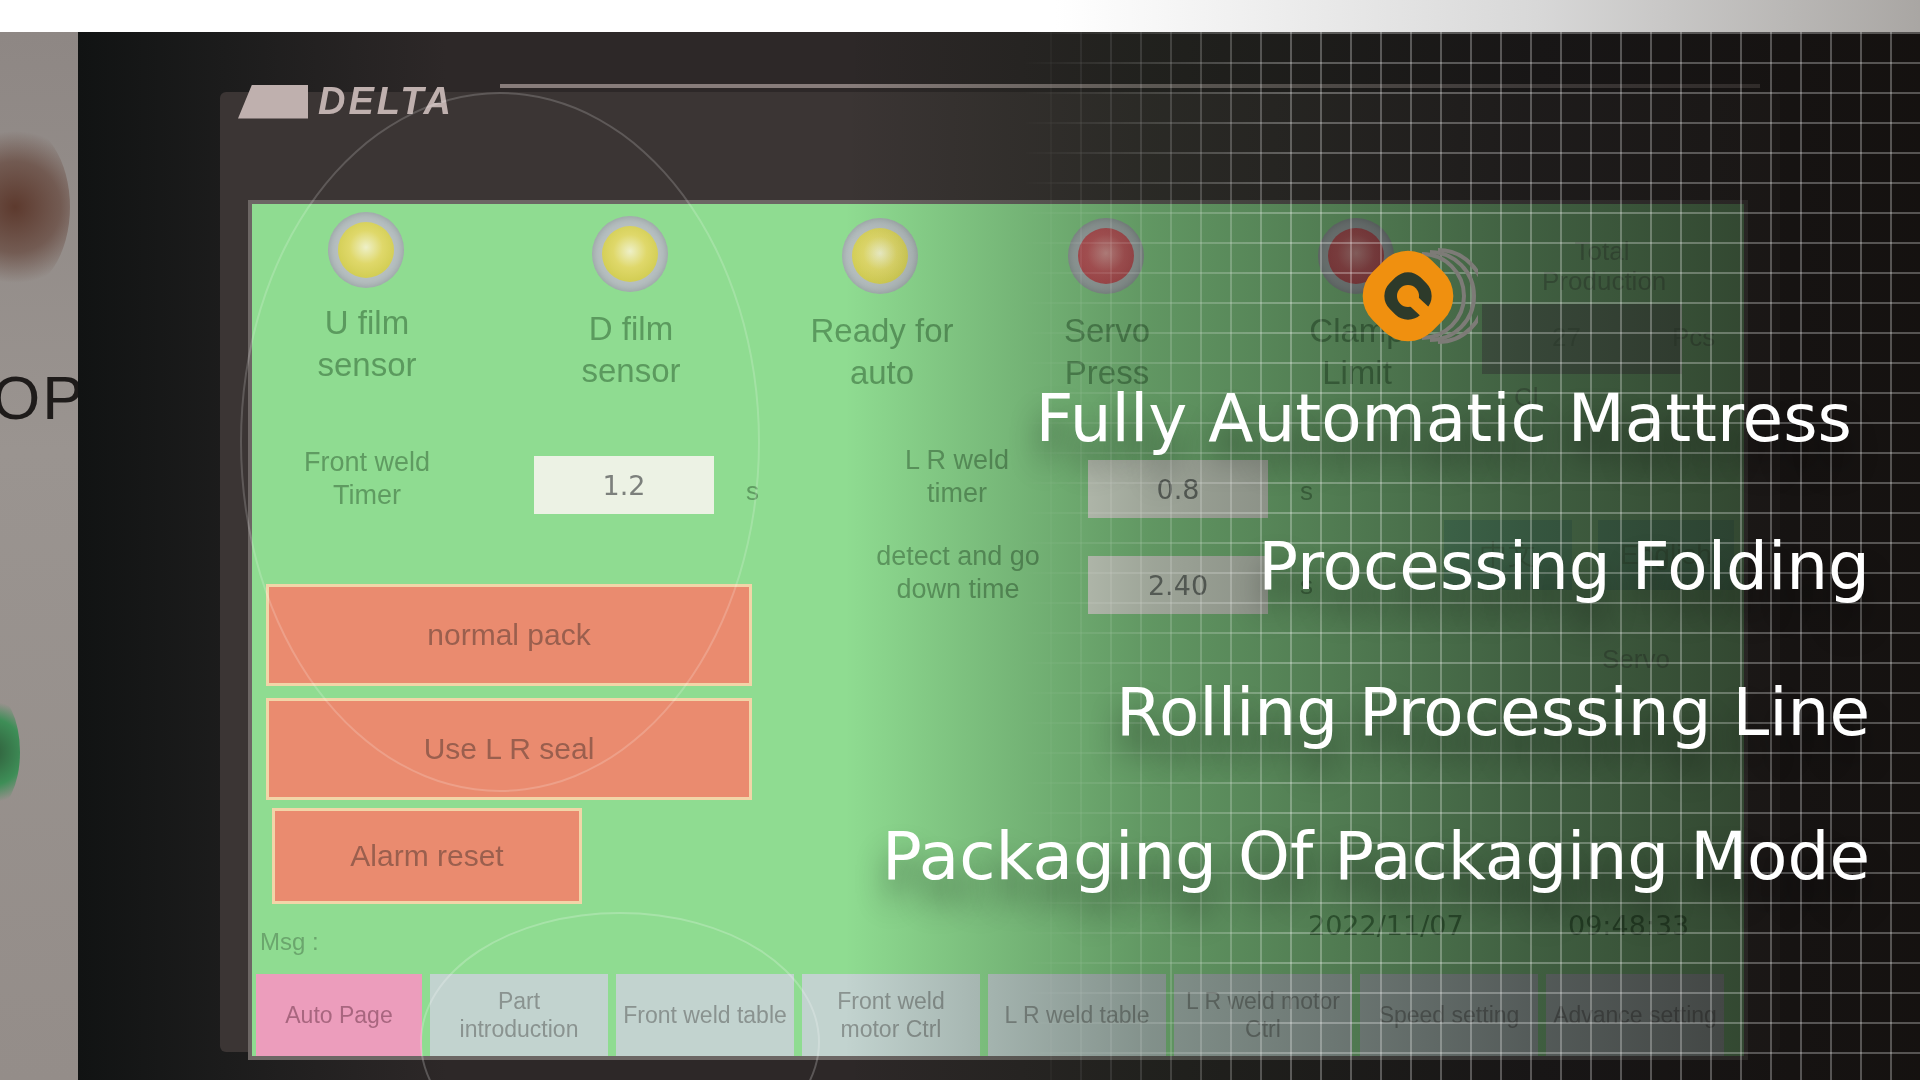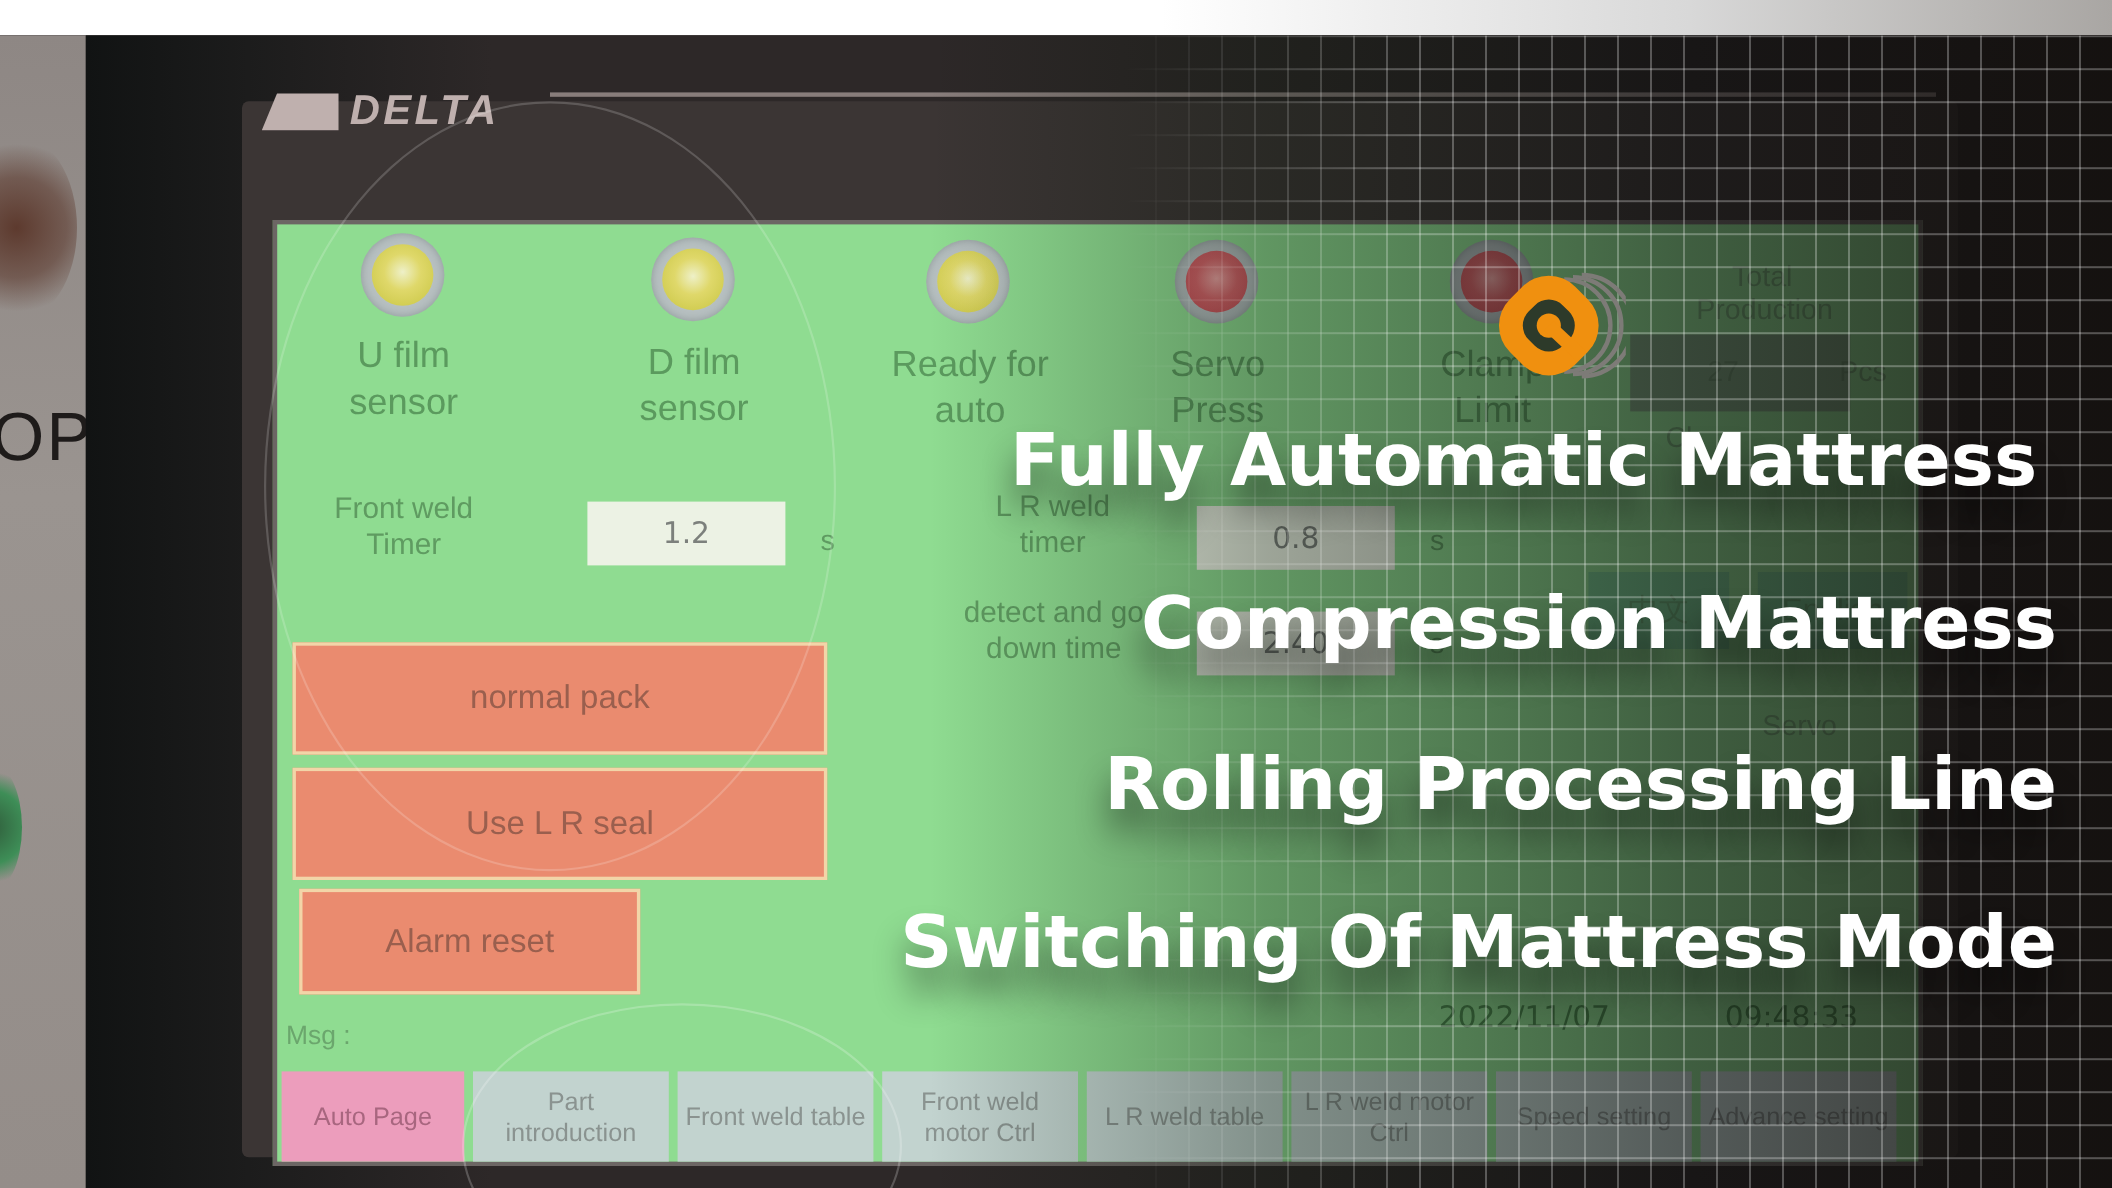--- a/index.html
+++ b/index.html
@@ -74,21 +74,21 @@
   .grid { position: absolute; left: 1020px; top: 0; width: 900px; height: 1048px; pointer-events: none;
     background-image:
       linear-gradient(rgba(255,255,255,.28) 2px, transparent 2px),
       linear-gradient(90deg, rgba(255,255,255,.28) 2px, transparent 2px);
     background-size: 30px 30px;
     -webkit-mask-image: linear-gradient(90deg, transparent 0%, #000 30%, #000 100%);
     mask-image: linear-gradient(90deg, transparent 0%, #000 30%, #000 100%); }
 
   
   .headline { position: absolute; right: 50px; color: #ffffff; font-family: "DejaVu Sans", sans-serif;
-    font-weight: bold; font-size: 66px; letter-spacing: 0px; text-shadow: 0 24px 30px rgba(0,0,0,.45); white-space: nowrap; }
+    font-weight: normal; font-size: 66px; letter-spacing: 0px; text-shadow: 0 24px 30px rgba(0,0,0,.45); white-space: nowrap; }
 
   
   .brand { position: absolute; left: 1352px; top: 214px; display: flex; align-items: center; gap: 10px; }
   .brand-mark { width: 126px; height: 100px; position: relative; }
   .brand-word { color: #7d7b77; font-size: 84px; font-weight: bold; letter-spacing: -1px; font-family: "DejaVu Sans", sans-serif; }
 </style>
 </head>
 <body>
 
 <div class="top-strip"></div>
@@ -192,16 +192,16 @@
         <path d="M86 4 a46 46 0 0 1 0 92" fill="none" stroke="#7d7b77" stroke-width="4"></path>
         <rect x="14" y="8" width="84" height="84" rx="34" transform="rotate(45 56 50)" fill="#f0900f"></rect>
         <rect x="34" y="28" width="44" height="44" rx="18" transform="rotate(45 56 50)" fill="#2d3a2a"></rect>
         <circle cx="56" cy="50" r="11" fill="#f0900f"></circle>
         <path d="M56 50 L86 78" stroke="#f0900f" stroke-width="12"></path>
       </svg>
     </div>
   </div>
 
   <div class="headline" style="top:348px; right:68px;">Fully Automatic Mattress</div>
-  <div class="headline" style="top:496px;">Compression Mattress</div>
+  <div class="headline" style="top:496px;">Processing Folding</div>
   <div class="headline" style="top:642px;">Rolling Processing Line</div>
-  <div class="headline" style="top:786px;">Switching Of Mattress Mode</div>
+  <div class="headline" style="top:786px;">Packaging Of Packaging Mode</div>
 </div>
 
 </body></html>

